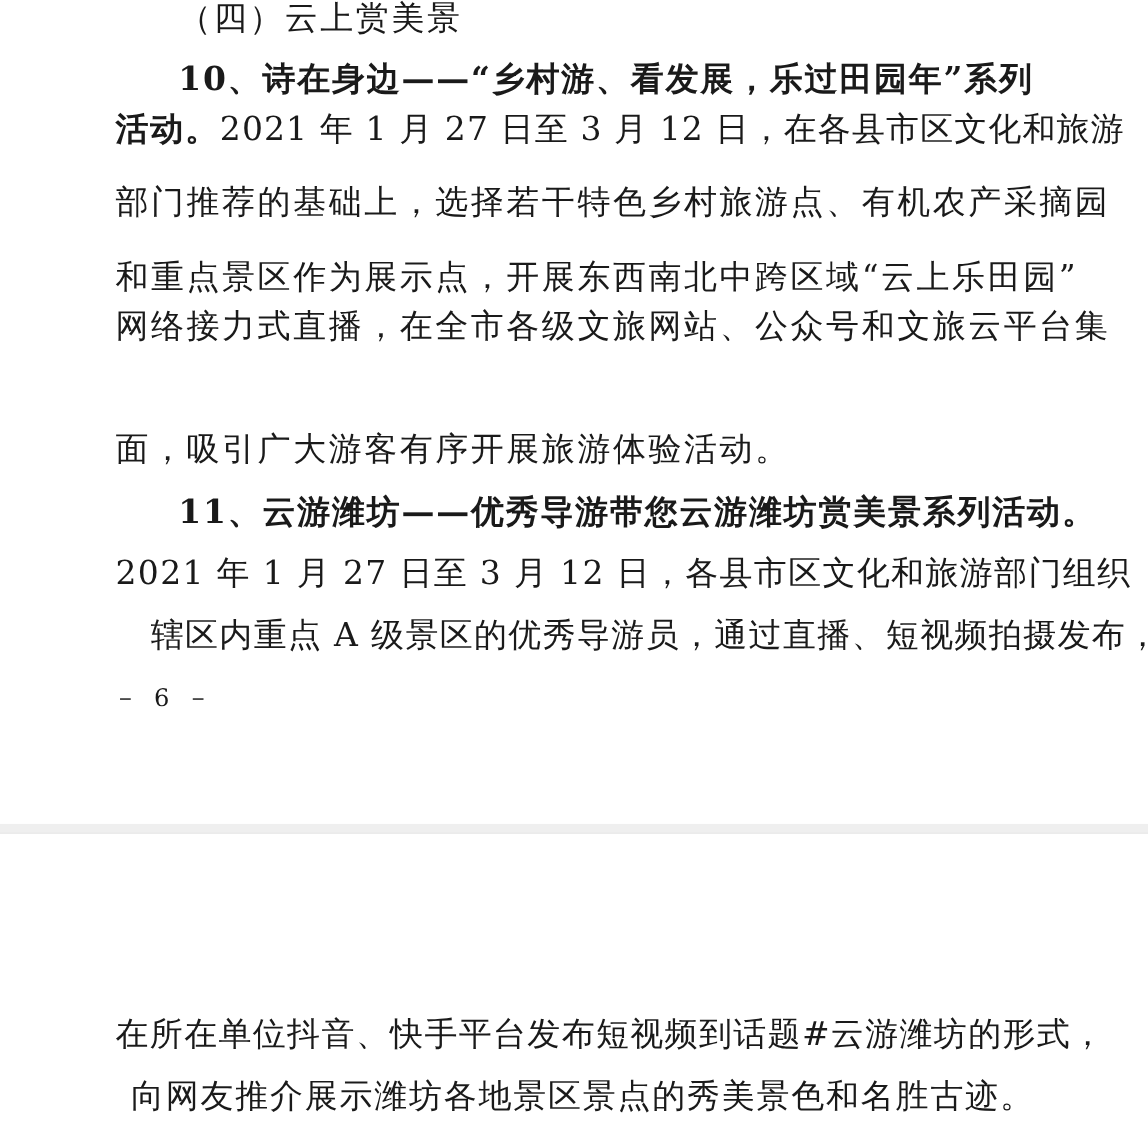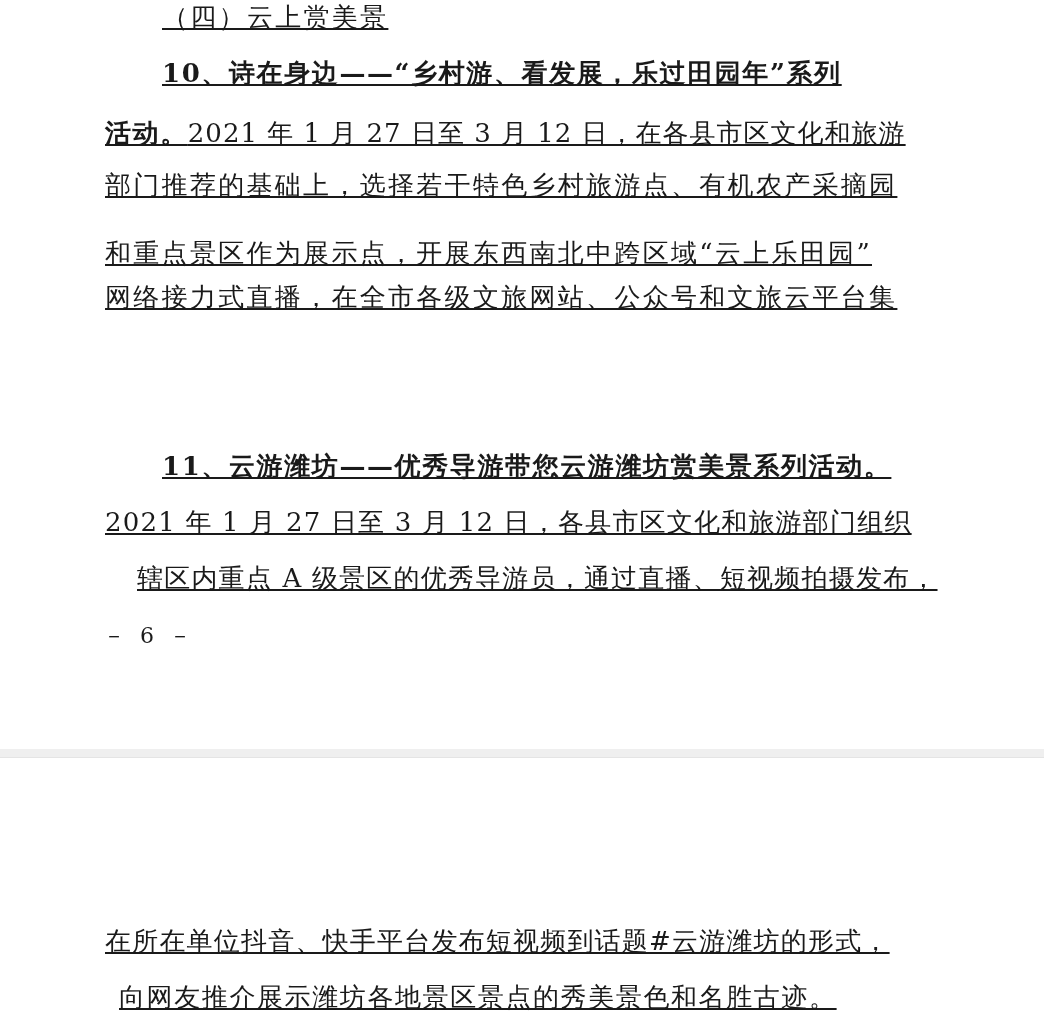--- a/index.html
+++ b/index.html
@@ -30,52 +30,52 @@
     height: 8px;
     background: #efefef;
     border-bottom: 1px solid #e4e4e4;
   }
   .page-bottom { top: 758px; height: 269px; }
 
   .line {
     position: absolute;
     left: 105px;
     width: 800px;
-    font-size: 26px;
+    font-size: 30px;
     line-height: 30px;
     white-space: nowrap;
     letter-spacing: 2.3px;
-    text-decoration: underline;
   }
   .indent { left: 162px; width: 743px; }
   .bold { font-weight: bold; letter-spacing: 1.6px; }
   .num { letter-spacing: 1px; }
   .pagenum {
     position: absolute;
     left: 103px;
     font-size: 22px;
     line-height: 26px;
     letter-spacing: 4px;
   }
 </style>
 </head>
 <body>
 
 <div class="page page-top">
   <div class="line" style="left:162px; top:2px;">（四）云上赏美景</div>
 
   <div class="line indent bold" style="top:58px;">10、诗在身边——“乡村游、看发展，乐过田园年”系列</div>
 
-  <div class="line" style="top:118px;">
+  <div class="line" style="top:103px;">
     <span class="bold">活动。</span><span class="num">2021 年 1 月 27 日至 3 月 12 日，在各县市区文化和旅游</span>
   </div>
 
   <div class="line" style="top:170px;">部门推荐的基础上，选择若干特色乡村旅游点、有机农产采摘园</div>
   <div class="line" style="top:226px;margin-top:12px;">和重点景区作为展示点，开展东西南北中跨区域“云上乐田园”</div>
   <div class="line" style="top:282px;">网络接力式直播，在全市各级文旅网站、公众号和文旅云平台集</div>
+  <div class="line" style="top:394px;">面，吸引广大游客有序开展旅游体验活动。</div>
 
   <div class="line indent bold" style="top:451px;">11、云游潍坊——优秀导游带您云游潍坊赏美景系列活动。</div>
 
   <div class="line" style="top:507px; letter-spacing:1.2px;">2021 年 1 月 27 日至 3 月 12 日，各县市区文化和旅游部门组织</div>
   <div class="line" style="top:563px; letter-spacing:1.2px;margin-left:32px;">辖区内重点 A 级景区的优秀导游员，通过直播、短视频拍摄发布，</div>
 
   <div class="pagenum" style="top:623px;">－ 6 －</div>
 </div>
 
 <div class="page-gap"></div>

